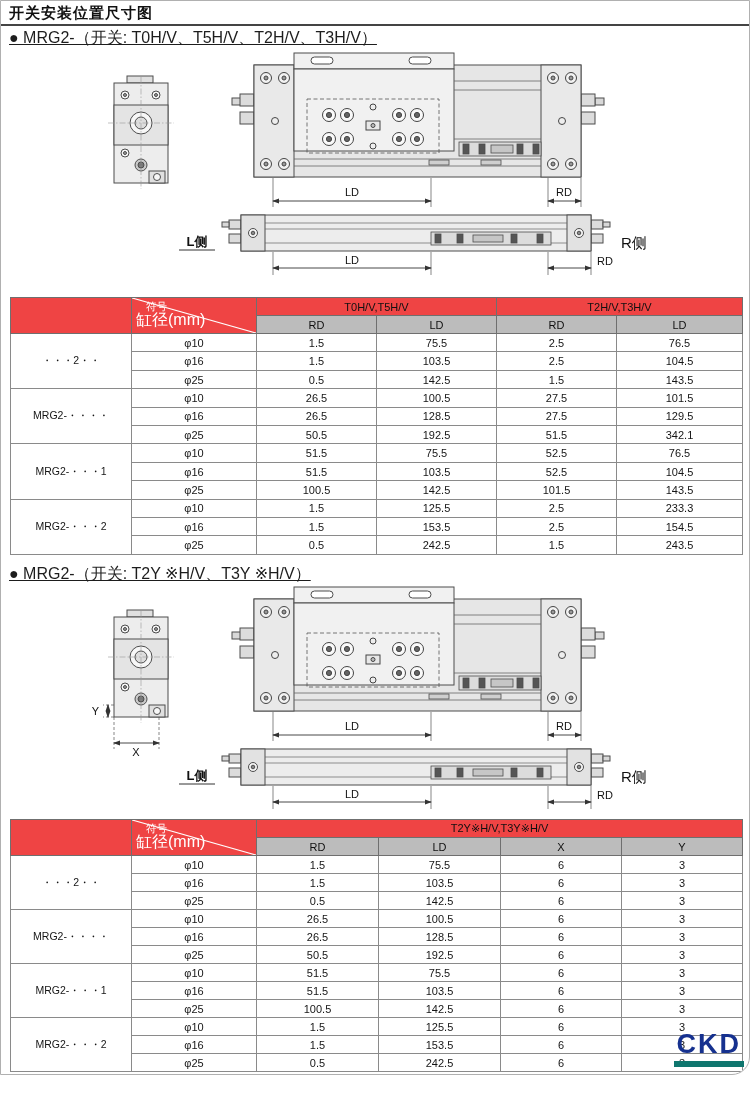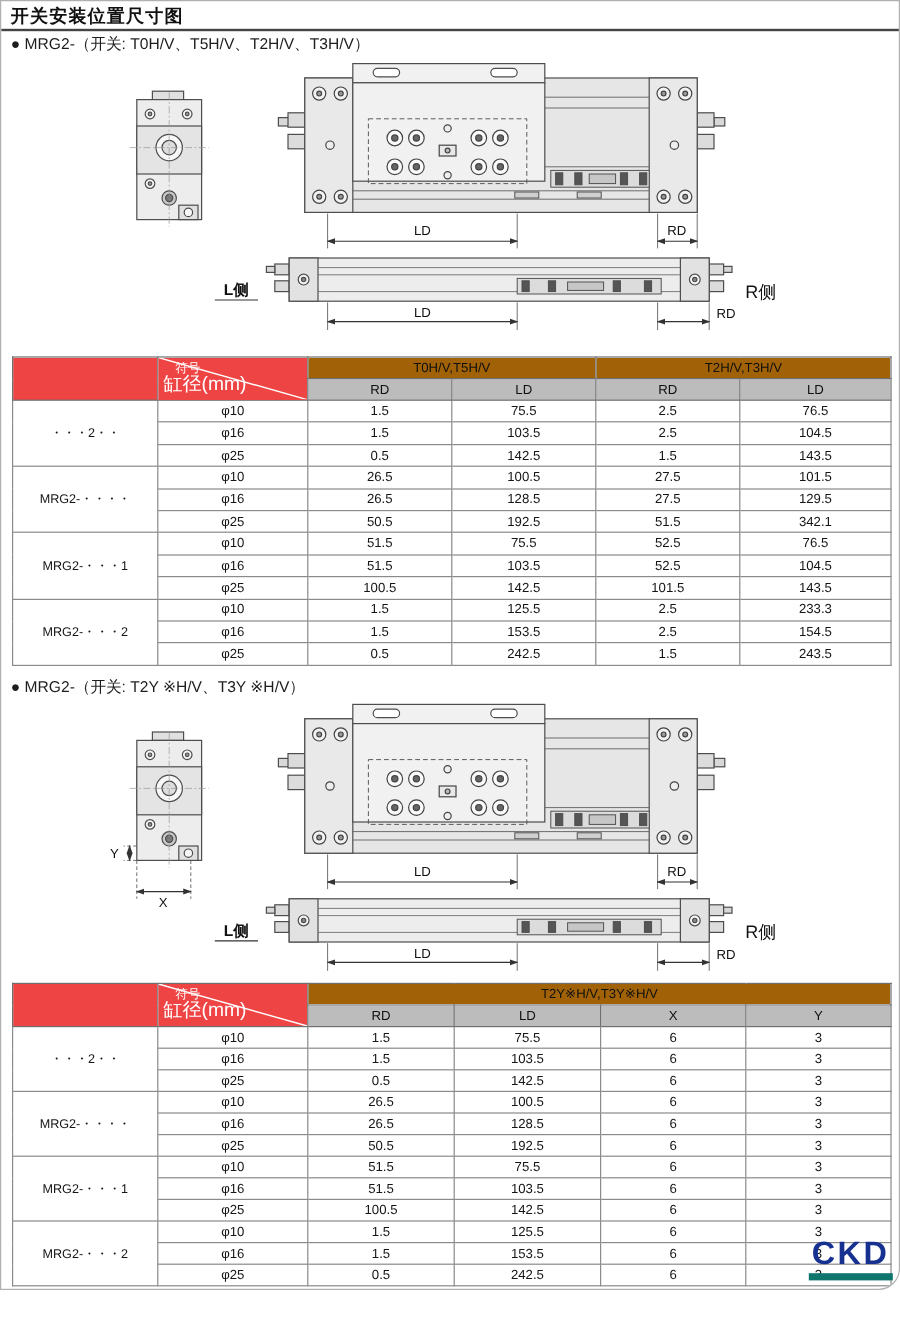--- a/index.html
+++ b/index.html
@@ -2,29 +2,29 @@
 <html><head>
 <meta charset="utf-8">
 <style>
   * { margin:0; padding:0; box-sizing:border-box; }
   html,body { background:#fff; }
   .page { position:relative; width:750px; height:1075px; background:#fff;
           font-family:"Liberation Sans","DejaVu Sans",sans-serif; color:#111;
           border:1px solid #b0b0b0; border-radius:0 0 18px 0; overflow:hidden; }
   .title { position:absolute; top:3px; left:8px; font-size:15px; font-weight:bold; letter-spacing:1px; }
   .rule  { position:absolute; top:23px; left:0; width:750px; border-top:2px solid #444; }
-  .sec-head { position:absolute; left:8px; font-size:13px; color:#1d1d1d; white-space:nowrap; }
+  .sec-head { position:absolute; left:8px; font-size:16px; color:#1d1d1d; white-space:nowrap;text-decoration:underline; }
   svg.draw { position:absolute; left:10px; }
   svg text { font-family:"Liberation Sans","DejaVu Sans",sans-serif; fill:#111; }
 
   table.dim { position:absolute; left:9px; width:732px; border-collapse:collapse;
               table-layout:fixed; font-size:11px; color:#151515; border:1px solid #3a3a3a; }
   .dim th, .dim td { border:1px solid #8a8a8a; text-align:center; vertical-align:middle;
                      padding:0; font-weight:normal; overflow:hidden; white-space:nowrap; }
-  .dim thead th { background:#a16207; height:18px; border-color:#6f6f6f; color:#101010; }
+  .dim thead th { background:#ef4444; height:18px; border-color:#6f6f6f; color:#101010; }
   .dim thead tr.h2 th { background:#bcbcbc; }
   .dim th.cornerL, .dim th.corner { background:#ef4444; }
   .dim th.corner { position:relative; color:#fff; }
   .corner .ct { position:absolute; top:2px; left:14px; font-size:10.5px; }
   .corner .cb { position:absolute; bottom:2px; left:4px; font-size:16px; }
   .corner svg.diag { position:absolute; top:0; left:0; width:100%; height:100%; display:block; }
   .dim tbody td { background:#fff; height:18px; }
   .dim tr.gs td { border-top:1.5px solid #4a4a4a; }
   .dim td.model { font-size:10.5px; }
 

